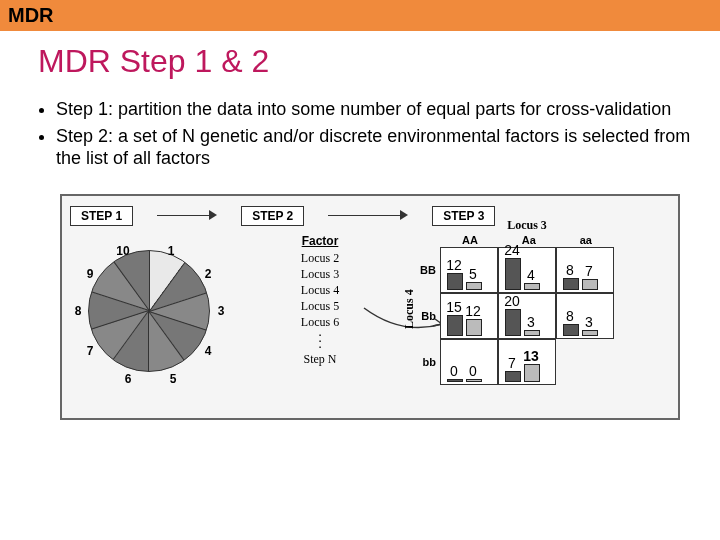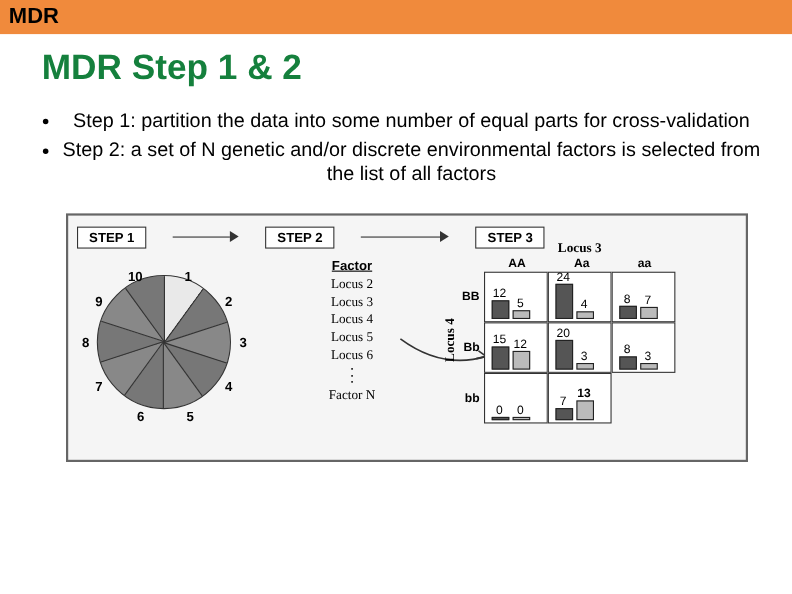--- a/index.html
+++ b/index.html
@@ -13,31 +13,31 @@
   }
   .header-bar {
     background: #f08a3c;
     padding: 4px 8px;
     font-weight: bold;
     font-size: 20px;
     color: #000;
   }
   .title {
     font-size: 32px;
-    font-weight: bold;
+    font-weight: normal;
     margin: 12px 0 18px 38px;
-    color: #15803d;
+    color: #be185d;
   }
   .bullets {
     margin: 0 28px 0 28px;
     font-size: 18px;
     line-height: 1.25;
   }
   .bullets ul { margin: 0; padding-left: 28px; }
-  .bullets li { margin-bottom: 4px; text-align: center; }
+  .bullets li { margin-bottom: 4px; }
   .diagram-wrap {
     margin: 24px 40px 0 60px;
   }
   .diagram {
     border: 2px solid #666;
     background: #f5f5f5;
     padding: 6px 8px 8px 8px;
     position: relative;
     height: 208px;
   }
@@ -188,21 +188,21 @@
     gap: 3px;
   }
   .bar {
     width: 14px;
     background: #555;
     border: 1px solid #222;
   }
   .bar.light { background: #bbb; }
   .val {
     position: absolute;
-    font-size: 11px;
+    font-size: 14px;
     bottom: 100%;
     width: 16px;
     text-align: center;
     left: -1px;
   }
 </style>
 </head>
 <body>
 
 <div class="header-bar">
@@ -257,21 +257,21 @@
       </div>
 
       <div class="factor-col">
         <div class="factor-head">Factor</div>
         <div class="factor-item">Locus 2</div>
         <div class="factor-item">Locus 3</div>
         <div class="factor-item">Locus 4</div>
         <div class="factor-item">Locus 5</div>
         <div class="factor-item">Locus 6</div>
         <div class="vdots">·<br>·<br>·</div>
-        <div class="factor-item">Factor N</div>
+        <div class="factor-item">Step N</div>
       </div>
 
       <svg class="curved-arrow" viewBox="0 0 90 40">
         <path d="M2 2 Q 40 30 80 18" fill="none" stroke="#333" stroke-width="1.5"></path>
         <path d="M80 18 l-7 -5 m7 5 l-9 2" fill="none" stroke="#333" stroke-width="1.5"></path>
       </svg>
 
       <div class="grid-col">
         <div class="axis-top">
           <div class="axis-top-label">Locus 3</div>

